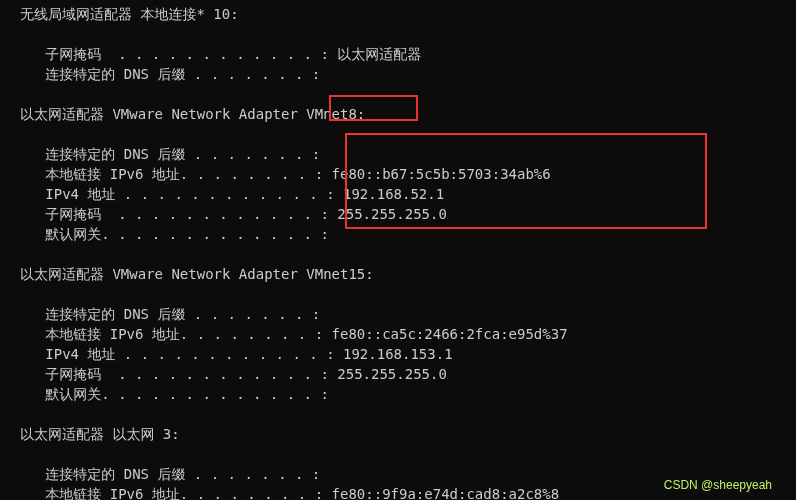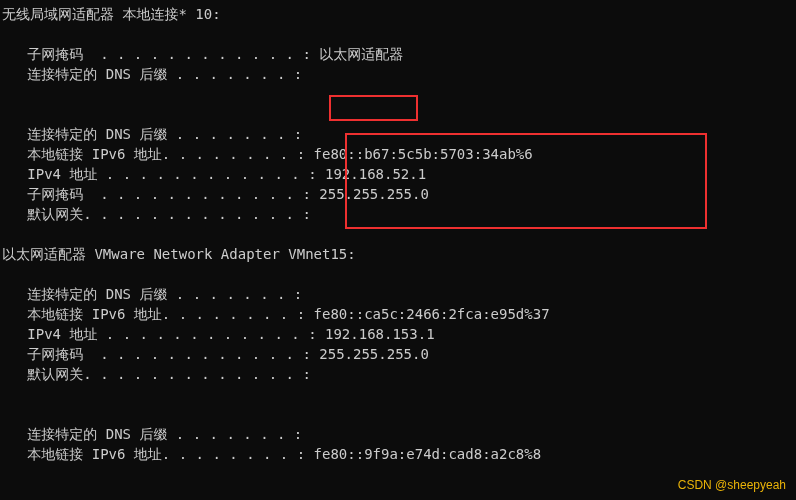--- a/index.html
+++ b/index.html
@@ -15,20 +15,21 @@
       line-height: 1.45;
       width: 796px;
       height: 500px;
       overflow: hidden;
       position: relative;
       padding: 4px 2px;
     }
     .line {
       white-space: pre;
       height: 20px;
+      margin-left: 18px;
     }
     .highlight-box-1 {
       position: absolute;
       border: 2px solid #ee3030;
       pointer-events: none;
       left: 329px;
       top: 95px;
       width: 89px;
       height: 26px;
       z-index: 10;
@@ -38,51 +39,53 @@
       border: 2px solid #ee3030;
       pointer-events: none;
       left: 345px;
       top: 133px;
       width: 362px;
       height: 96px;
       z-index: 10;
     }
     .watermark {
       position: absolute;
-      right: 10px;
+      right: 24px;
       bottom: 6px;
-      color: #eab308;
+      color: #bef264;
       font-family: Arial, sans-serif;
       font-size: 12px;
     }
   </style>
 </head>
 <body>
 
 <div>
   <div class="line">无线局域网适配器 本地连接* 10:</div>
   <div class="line"> </div>
   <div class="line"><span>   子网掩码  . . . . . . . . . . . . : </span><span>以太网适配器</span></div>
   <div class="line">   连接特定的 DNS 后缀 . . . . . . . :</div>
   <div class="line"> </div>
+  <div class="line">以太网适配器 VMware Network Adapter VMnet8:</div>
   <div class="line"> </div>
   <div class="line">   连接特定的 DNS 后缀 . . . . . . . :</div>
   <div class="line"><span>   本地链接 IPv6 地址. . . . . . . . : </span><span>fe80::b67:5c5b:5703:34ab%6</span></div>
   <div class="line"><span>   IPv4 地址 . . . . . . . . . . . . : </span><span>192.168.52.1</span></div>
   <div class="line"><span>   子网掩码  . . . . . . . . . . . . : </span><span>255.255.255.0</span></div>
   <div class="line">   默认网关. . . . . . . . . . . . . :</div>
   <div class="line"> </div>
   <div class="line">以太网适配器 VMware Network Adapter VMnet15:</div>
   <div class="line"> </div>
   <div class="line">   连接特定的 DNS 后缀 . . . . . . . :</div>
   <div class="line"><span>   本地链接 IPv6 地址. . . . . . . . : </span><span>fe80::ca5c:2466:2fca:e95d%37</span></div>
   <div class="line"><span>   IPv4 地址 . . . . . . . . . . . . : </span><span>192.168.153.1</span></div>
   <div class="line"><span>   子网掩码  . . . . . . . . . . . . : </span><span>255.255.255.0</span></div>
   <div class="line">   默认网关. . . . . . . . . . . . . :</div>
   <div class="line"> </div>
+  <div class="line">以太网适配器 以太网 3:</div>
   <div class="line"> </div>
   <div class="line">   连接特定的 DNS 后缀 . . . . . . . :</div>
   <div class="line"><span>   本地链接 IPv6 地址. . . . . . . . : </span><span>fe80::9f9a:e74d:cad8:a2c8%8</span></div>
 
 </div>
 
 <div class="highlight-box-1"></div>
 <div class="highlight-box-2"></div>
 
 <div class="watermark">CSDN @sheepyeah</div>

